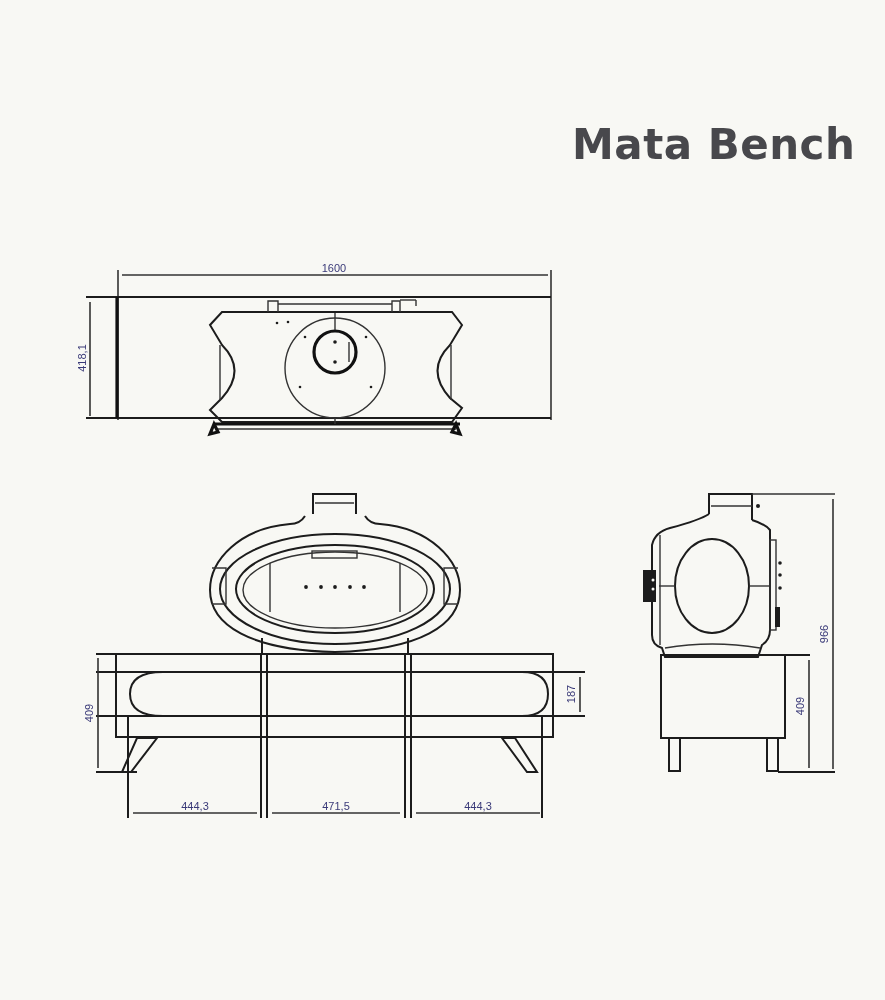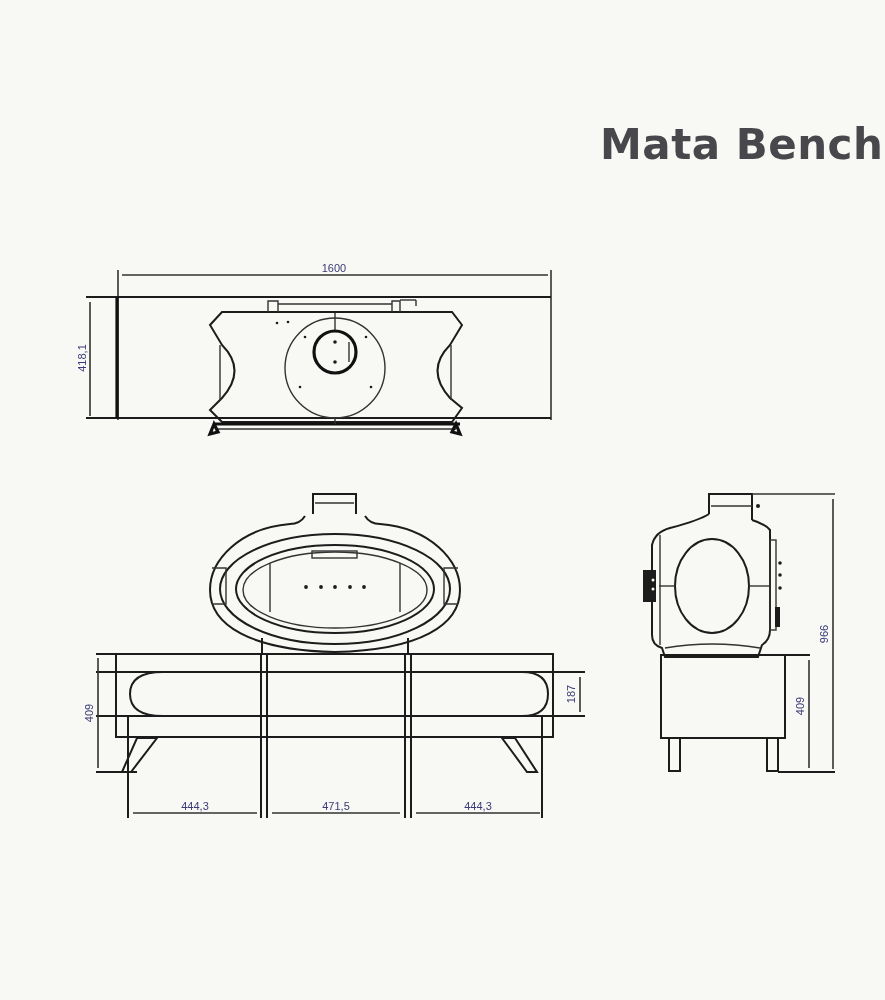--- a/index.html
+++ b/index.html
@@ -5,21 +5,21 @@
     html, body { margin: 0; padding: 0; }
     body {
       width: 885px; height: 1000px;
       background: #f8f8f4;
       position: relative;
       overflow: hidden;
       font-family: "DejaVu Sans", sans-serif;
     }
     .title {
       position: absolute;
-      left: 600px; top: 120px;
+      left: 572px; top: 120px;
       font-family: "DejaVu Sans", sans-serif;
       font-weight: bold;
       font-size: 42px;
       color: #48484c;
       letter-spacing: 0.5px;
       white-space: nowrap;
     }
     svg.drawing { position: absolute; left: 0; top: 0; }
     .ln { stroke: #1c1c1c; stroke-width: 2; fill: none; }
     .ln-thin { stroke: #333; stroke-width: 1.4; fill: none; }

